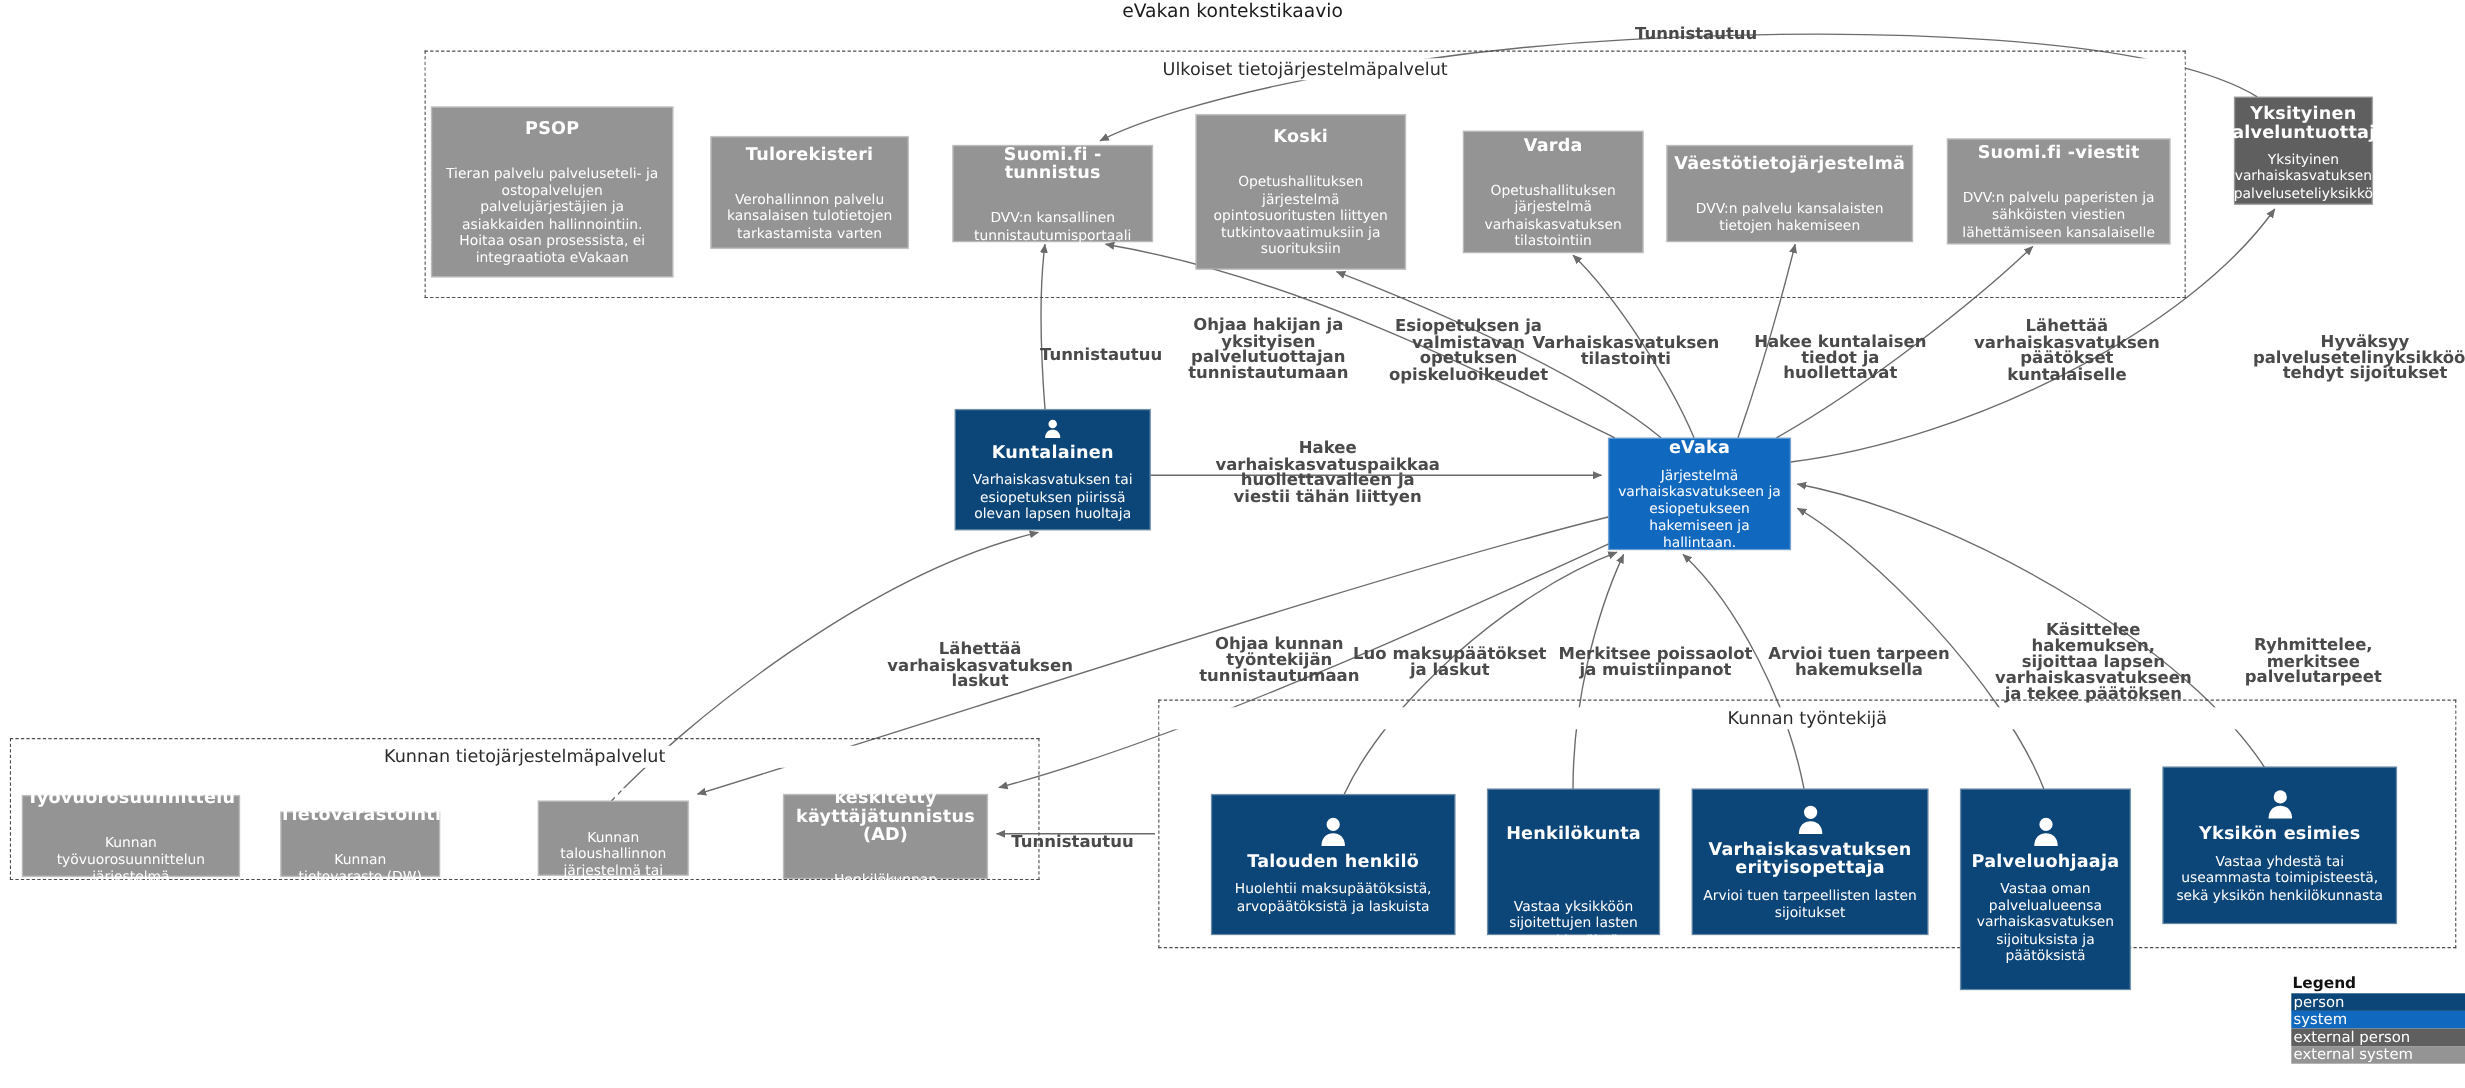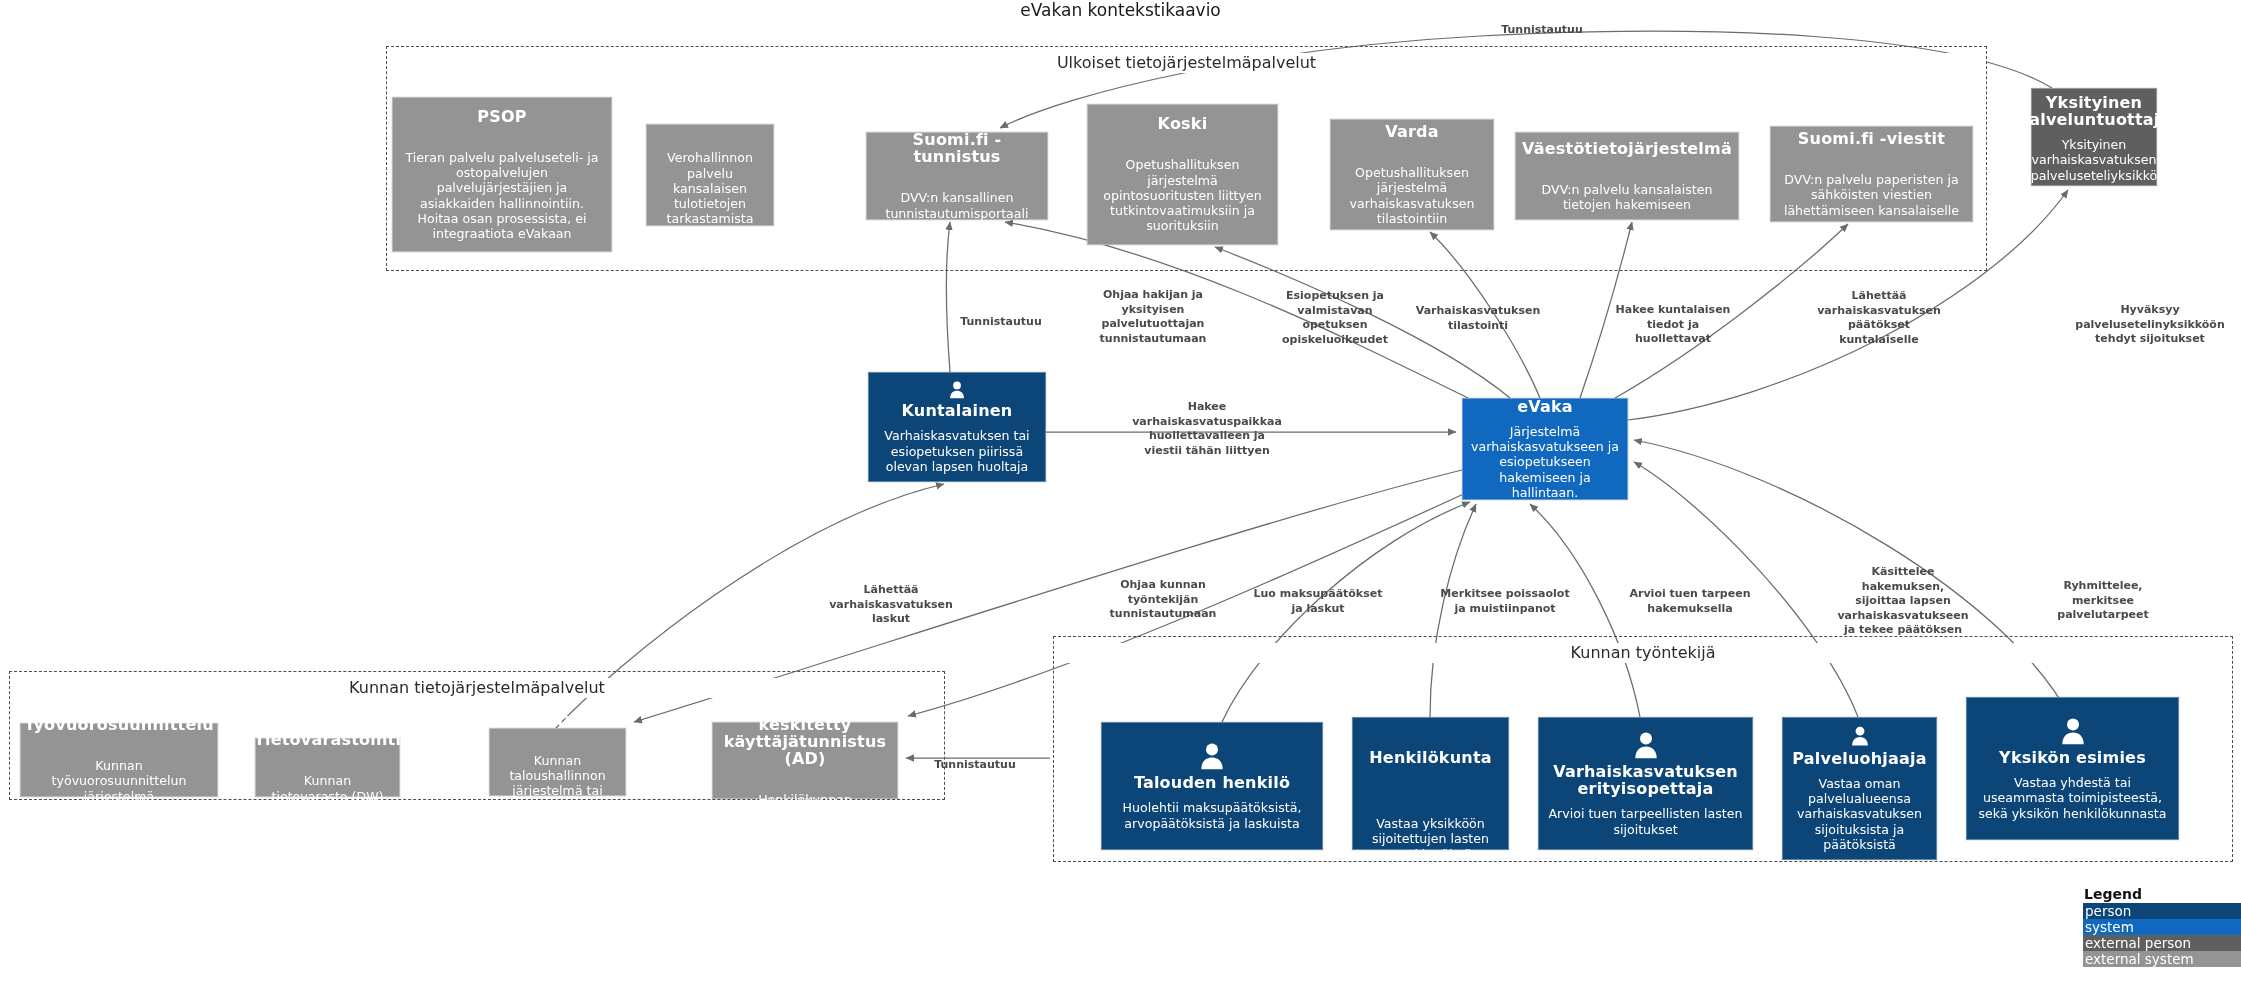--- a/index.html
+++ b/index.html
@@ -83,21 +83,21 @@
   .node.ext-person { background: #5f5f5f; }
   .node.ext-system { background: #949494; gap: 16px; }
   .person-icon {
     width: 30px;
     height: 30px;
     margin-bottom: 3px;
     display: block;
   }
   .edge-label {
     position: absolute;
-    font-size: 11px;
+    font-size: 15px;
     line-height: 14.6px;
     color: #4a4a4a;
     font-weight: bold;
     text-align: center;
     white-space: pre-line;
     transform: translateX(-50%);
     font-family: "DejaVu Sans", sans-serif;
   }
   #legend {
     position: absolute;
@@ -187,21 +187,21 @@
 
   <div class="group" style="left:1053px;top:636px;width:1180px;height:226px;">
     <div class="group-label">Kunnan työntekijä</div>
   </div>
 
   <div class="node ext-system" style="left:392px;top:97px;width:220px;height:155px;">
     <div class="n-title">PSOP</div>
     <div class="n-desc">Tieran palvelu palveluseteli- ja ostopalvelujen palvelujärjestäjien ja asiakkaiden hallinnointiin. Hoitaa osan prosessista, ei integraatiota eVakaan</div>
   </div>
 
-  <div class="node ext-system" style="left:646px;top:124px;width:128px;height:102px;">
+  <div class="node ext-system" style="left:646px;top:124px;width:180px;height:102px;">
     <div class="n-title">Tulorekisteri</div>
     <div class="n-desc">Verohallinnon palvelu kansalaisen tulotietojen tarkastamista varten</div>
   </div>
 
   <div class="node ext-system" style="left:866px;top:132px;width:182px;height:88px;">
     <div class="n-title">Suomi.fi -tunnistus</div>
     <div class="n-desc">DVV:n kansallinen tunnistautumisportaali</div>
   </div>
 
   <div class="node ext-system" style="left:1087px;top:104px;width:191px;height:141px;">
@@ -287,21 +287,21 @@
 
   <div class="node person" style="left:1538px;top:717px;width:215px;height:133px;">
     <svg class="person-icon" viewBox="0 0 32 32">
         <circle cx="16" cy="9" r="6.4" fill="#fff"></circle>
         <path d="M4.6 30 C4.6 21.5 10 17.6 16 17.6 C22 17.6 27.4 21.5 27.4 30 Z" fill="#fff"></path>
       </svg>
     <div class="n-title">Varhaiskasvatuksen erityisopettaja</div>
     <div class="n-desc">Arvioi tuen tarpeellisten lasten sijoitukset</div>
   </div>
 
-  <div class="node person" style="left:1782px;top:717px;width:155px;height:143px;">
+  <div class="node person" style="left:1782px;top:717px;width:155px;height:183px;">
     <svg class="person-icon" viewBox="0 0 32 32">
         <circle cx="16" cy="9" r="6.4" fill="#fff"></circle>
         <path d="M4.6 30 C4.6 21.5 10 17.6 16 17.6 C22 17.6 27.4 21.5 27.4 30 Z" fill="#fff"></path>
       </svg>
     <div class="n-title">Palveluohjaaja</div>
     <div class="n-desc">Vastaa oman palvelualueensa varhaiskasvatuksen sijoituksista ja päätöksistä</div>
   </div>
 
   <div class="node person" style="left:1966px;top:697px;width:213px;height:143px;">
     <svg class="person-icon" viewBox="0 0 32 32">

